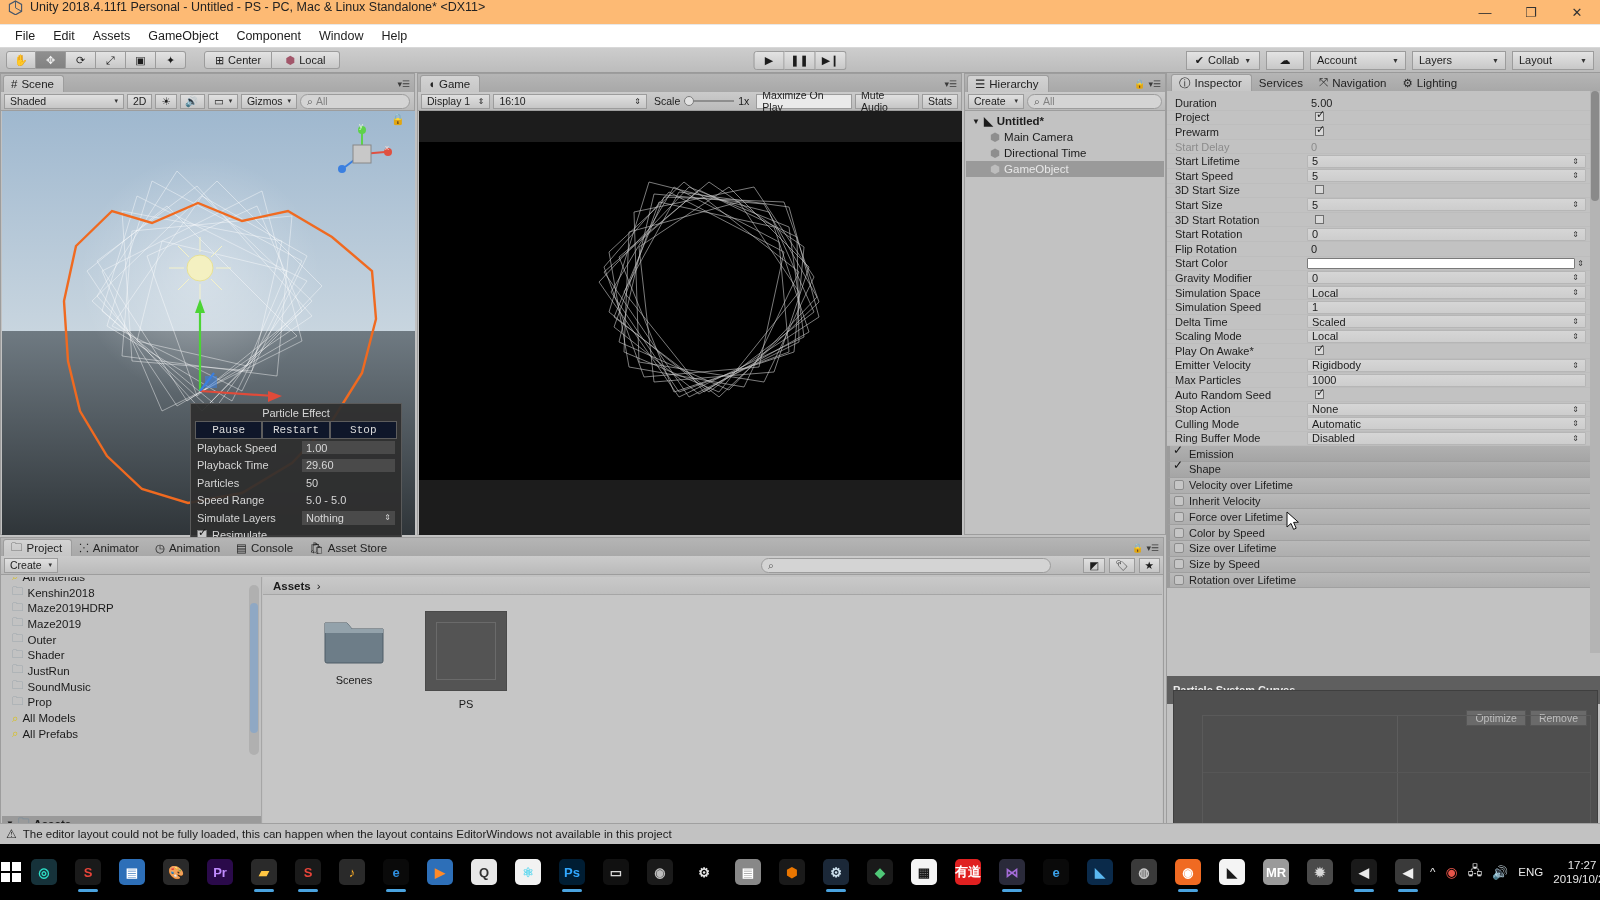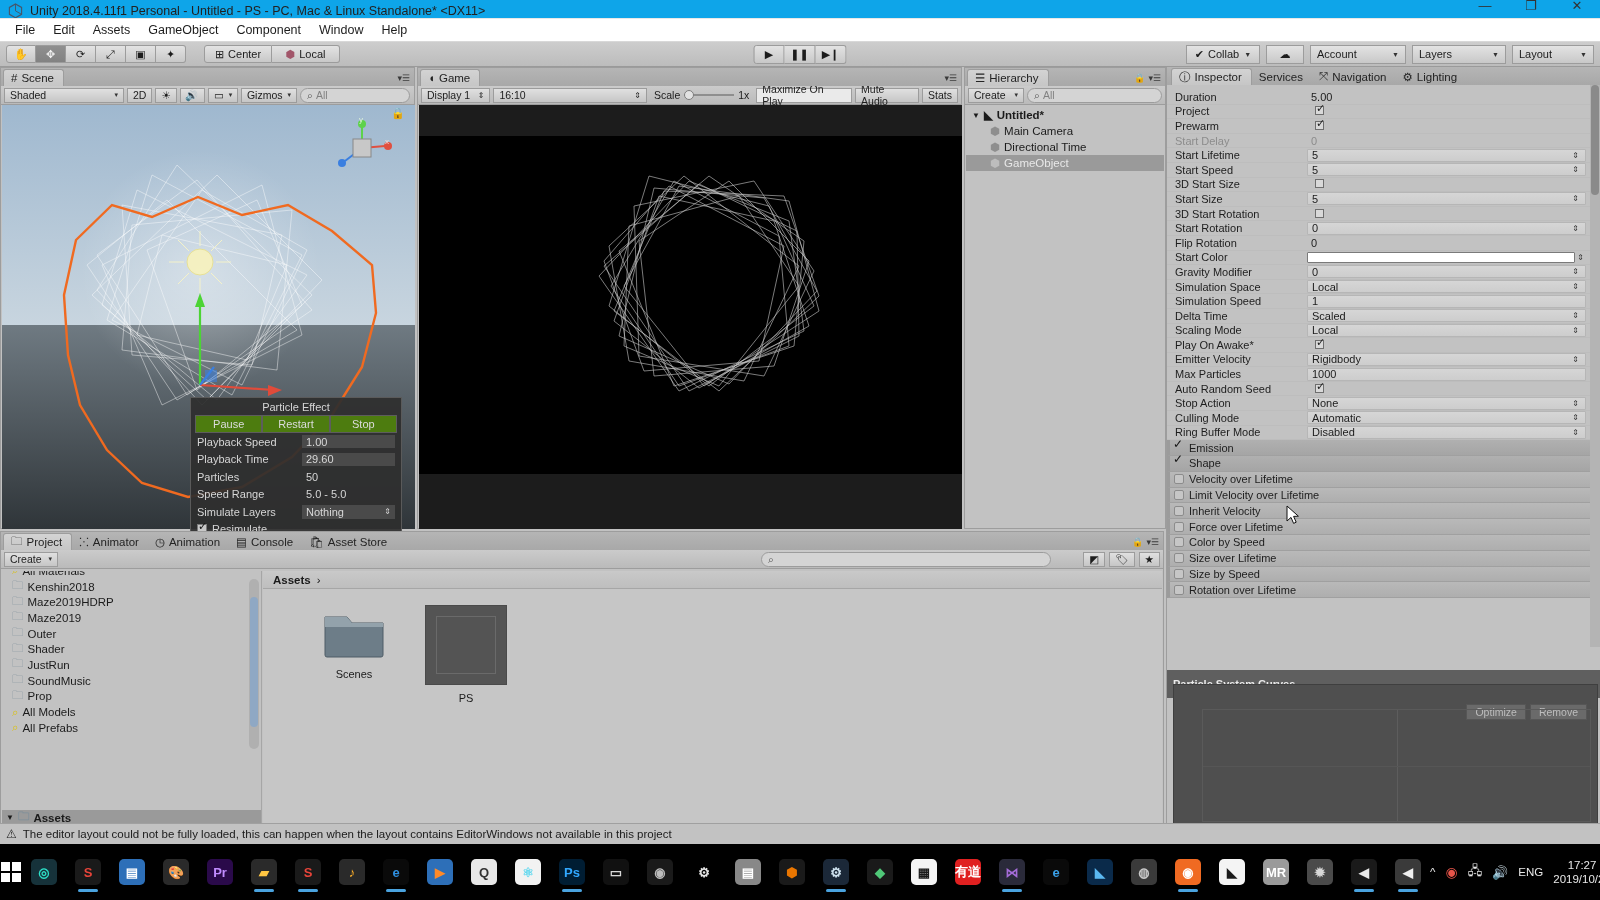--- a/index.html
+++ b/index.html
@@ -1,21 +1,21 @@
 <!DOCTYPE html>
 <html><head>
 <meta charset="utf-8">
 <style>
   * { box-sizing: border-box; margin:0; padding:0; }
   html,body { width:1600px; height:900px; overflow:hidden;
     font-family:"Liberation Sans", sans-serif; background:#c2c2c2; }
   body { font-size:12px; color:#1b1b1b; -webkit-font-smoothing:antialiased; }
 
   
-  #titlebar { height:19px; background:#0ea5e9; display:flex; align-items:flex-end;
+  #titlebar { height:25px; background:#fdba74; display:flex; align-items:flex-start;
               border-bottom:1px solid #e8e8e8; }
   #titlebar .t-icon { width:30px; display:flex; justify-content:center; align-items:center;
               color:#4a5b6b; font-size:14px; }
   #titlebar .t-text { font-size:12.5px; color:#222; flex:1; }
   #titlebar .wbtns { display:flex; height:25px; }
   #titlebar .wbtn { width:46px; display:flex; align-items:center; justify-content:center;
               font-size:13px; color:#333; }
 
   #menubar { height:23px; background:#ffffff; display:flex; align-items:center;
              padding-left:6px; border-bottom:1px solid #d8d8d8; }
@@ -131,22 +131,22 @@
   .assetGrid { display:flex; gap:22px; padding:16px 0 0 46px; }
   .asset { width:90px; text-align:center; font-size:11px; color:#1b1b1b; }
   .assetLabel { margin-top:7px; }
 
   
   #pfx { position:absolute; left:190px; top:355px; width:212px; height:190px;
         background:rgba(46,46,46,0.93); border:1px solid #5a5a5a; color:#d6d6d6;
         font-size:11px; }
   #pfx .hd { text-align:center; font-size:11px; color:#d6d6d6; padding:3px 0 2px; }
   #pfx .btns { display:flex; padding:0 4px; }
-  #pfx .btns div { flex:1; border:1px solid #5d5d5d; background:#4d7c0f; text-align:center;
-        padding:2px 0; font-size:11px; color:#dcdcdc; }
+  #pfx .btns div { flex:1; border:1px solid #5d5d5d; background:#0f172a; text-align:center;
+        padding:2px 0; font-size:11px; color:#dcdcdc;font-family:Liberation Mono, monospace; }
   #pfx .r { display:flex; align-items:center; height:17.5px; padding:0 6px; }
   #pfx .r .l { width:105px; }
   #pfx .r .f { flex:1; background:#4a4a4a; height:13px; display:flex; align-items:center;
         padding-left:4px; color:#d8d8d8; }
   #pfx .r .p { flex:1; padding-left:4px; }
   #pfx .r .sel { flex:1; background:#4a4a4a; height:14px; display:flex; align-items:center;
         justify-content:space-between; padding:0 4px; color:#d8d8d8; }
   #pfx .ck { display:flex; align-items:center; height:17.5px; padding-left:6px; gap:5px; }
   #pfx .box { width:10px; height:10px; background:#c8c8c8; border:1px solid #7a7a7a;
         position:relative; }
@@ -778,24 +778,20 @@
       <div class="modrow on">
         <span class="mcb ck"></span>
         <span>Shape</span>
         </div>
       <div class="modrow">
         <span class="mcb"></span>
         <span>Velocity over Lifetime</span>
         </div>
       <div class="modrow">
         <span class="mcb"></span>
-        <span>Limit Velocity over Lifetime</span>
-        </div>
-      <div class="modrow">
-        <span class="mcb"></span>
         <span>Inherit Velocity</span>
         </div>
       <div class="modrow">
         <span class="mcb"></span>
         <span>Force over Lifetime</span>
         </div>
       <div class="modrow">
         <span class="mcb"></span>
         <span>Color by Speed</span>
         </div>

